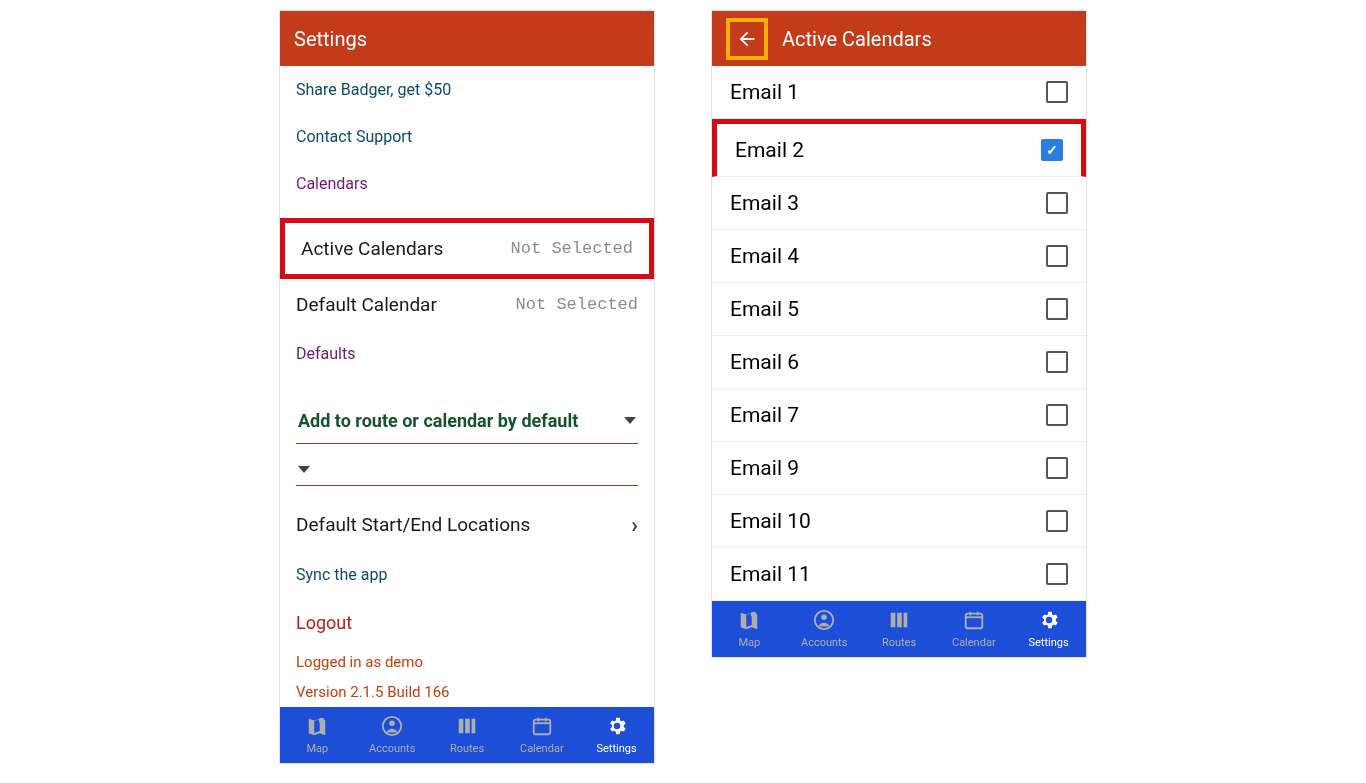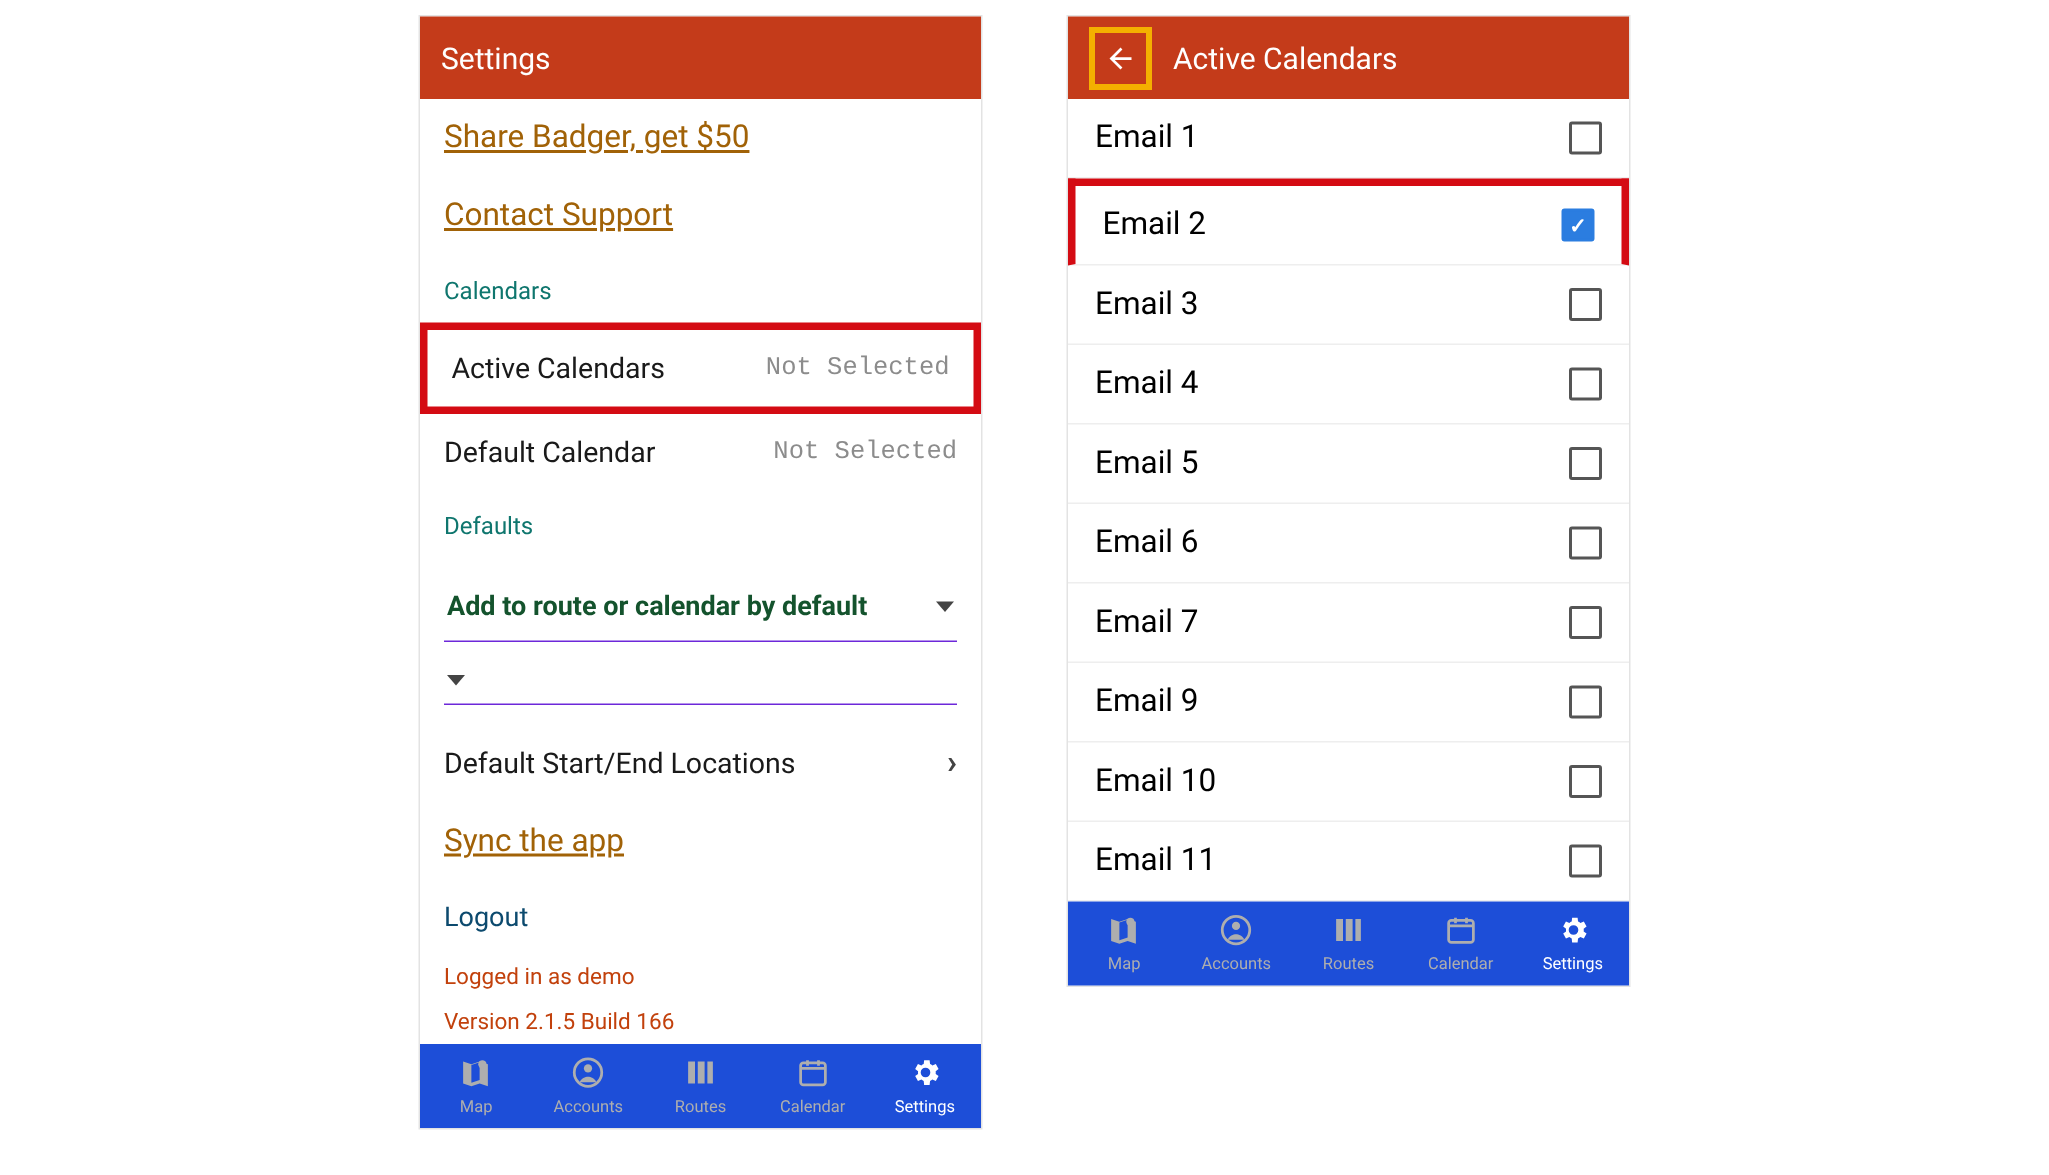--- a/index.html
+++ b/index.html
@@ -32,22 +32,22 @@
     gap:14px;
   }
   .back-btn {
     width:42px; height:42px;
     display:flex; align-items:center; justify-content:center;
     border:4px solid #f4b000;
     background:#c43b1a;
   }
   .back-btn svg { width:22px; height:22px; }
   .content { flex:1; overflow:hidden; }
-  .link { color:#a16207; font-size:21px; padding:14px 16px;text-decoration:underline; }
-  .section-label { color:#0f766e; font-size:16px; padding:14px 16px 12px 16px; }
+  .link { color:#0c4a6e; font-size:16px; padding:14px 16px; }
+  .section-label { color:#701a75; font-size:16px; padding:14px 16px 25px 16px; }
   .row {
     display:flex; justify-content:space-between; align-items:center;
     padding:14px 16px; font-size:19px; color:#1a1a1a;
   }
   .row .value { color:#8c8c8c; font-size:17px;font-family:Liberation Mono, monospace; }
   .highlight-red { border:5px solid #d40b13; }
   .dropdown {
     display:flex; justify-content:space-between; align-items:center;
     margin:10px 16px 0 16px;
     border-bottom:1px solid #6d28d9;
@@ -55,21 +55,21 @@
   }
   .caret {
     width:0; height:0;
     border-left:6px solid transparent;
     border-right:6px solid transparent;
     border-top:7px solid #444;
   }
   .chevron {
     font-size:22px; color:#444; font-weight:bold;
   }
-  .logout { color:#0c4a6e; font-size:18px; padding:14px 16px; }
+  .logout { color:#b91c1c; font-size:18px; padding:14px 16px; }
   .meta { color:#c2410c; font-size:15px; padding:6px 16px; }
   
   .nav {
     display:flex; background:#1d4ed8; height:56px;
     justify-content:space-around; align-items:center;
   }
   .nav-item {
     flex:1; display:flex; flex-direction:column; align-items:center;
     color:#aeaeae; font-size:11px; gap:2px;
   }

